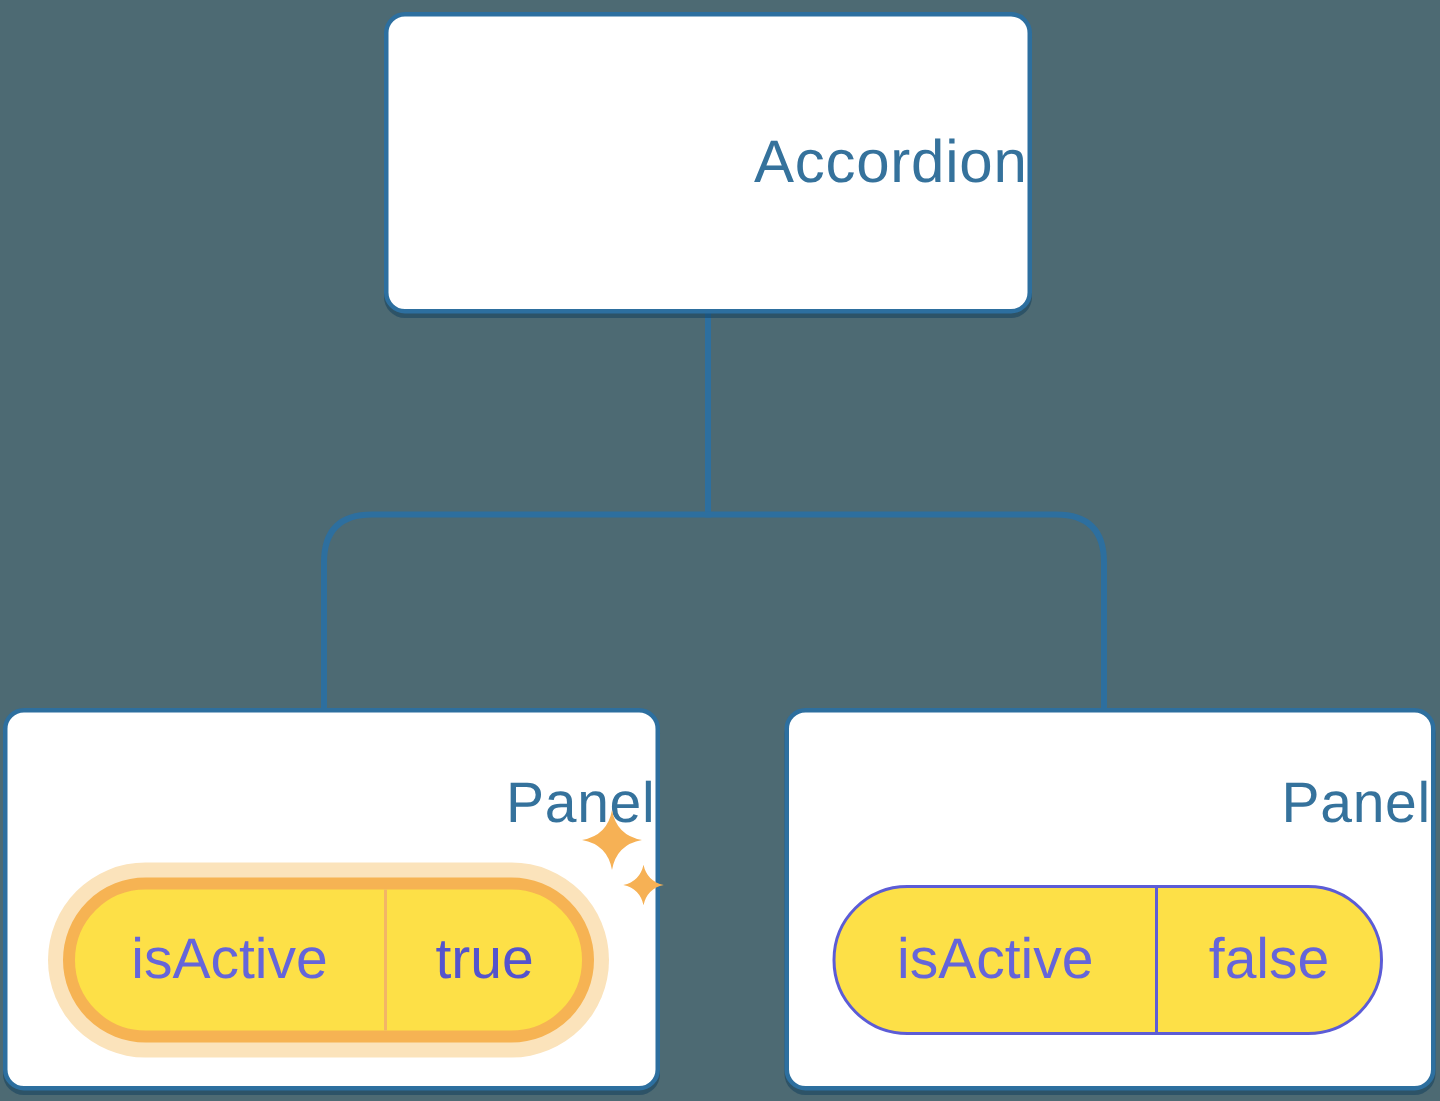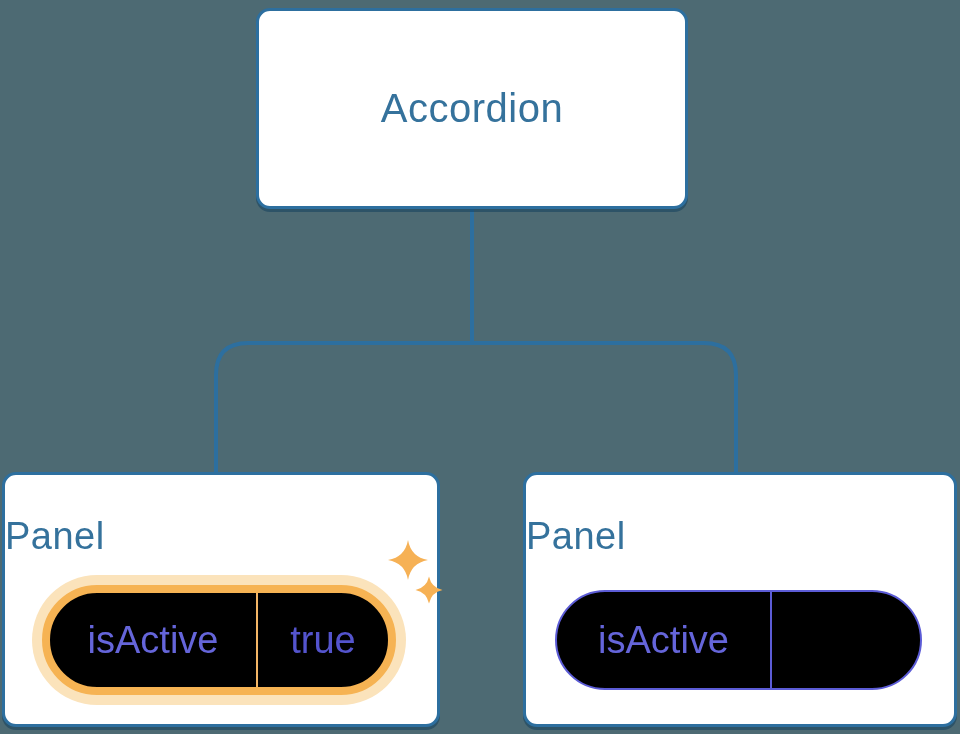--- a/index.html
+++ b/index.html
@@ -30,21 +30,21 @@
     border-radius: 14px;
     box-shadow: 0 3px 0 rgba(13, 60, 92, 0.5);
   }
   .node-accordion {
     left: 256px;
     top: 8px;
     width: 432px;
     height: 201px;
     display: flex;
     align-items: center;
-    justify-content: center;
+    justify-content: flex-end;
   }
   .node-title {
     color: #35729c;
     font-size: 40px;
     letter-spacing: 0.5px;
   }
   .node-panel-left {
     left: 2px;
     top: 472px;
     width: 438px;
@@ -54,29 +54,29 @@
     left: 523px;
     top: 472px;
     width: 434px;
     height: 255px;
   }
   .panel-title {
     position: absolute;
     top: 40px;
     left: 0;
     width: 100%;
-    text-align: left;
+    text-align: right;
     color: #35729c;
     font-size: 38px;
     letter-spacing: 0.5px;
   }
   .pill {
     position: absolute;
     box-sizing: border-box;
-    background: #000000;
+    background: #fde047;
     display: flex;
     align-items: stretch;
     border-radius: 999px;
   }
   .pill-active {
     left: 37px;
     top: 110px;
     width: 354px;
     height: 110px;
     border: 8px solid #f6b353;
@@ -146,16 +146,17 @@
       </g>
     </svg>
   </div>
 
   <div class="node node-panel-right">
     <div class="panel-title">Panel</div>
 
     <div class="pill pill-inactive">
       <span class="pill-cell cell-name">isActive</span>
       <span class="pill-divider divider-purple"></span>
+      <span class="pill-cell cell-value">false</span>
     </div>
   </div>
 
 </div>
 
 </body></html>

